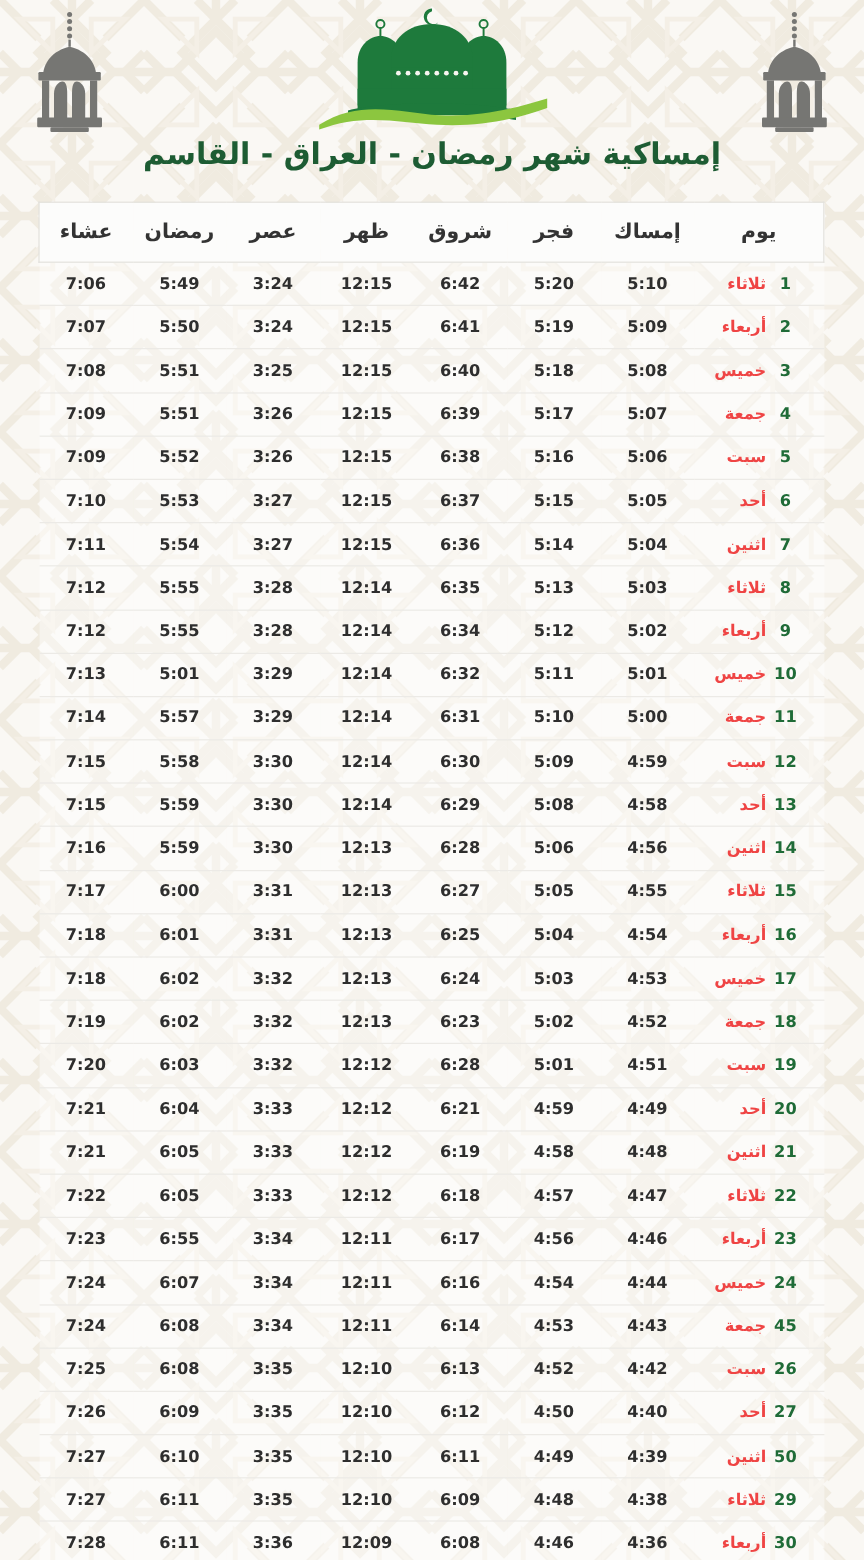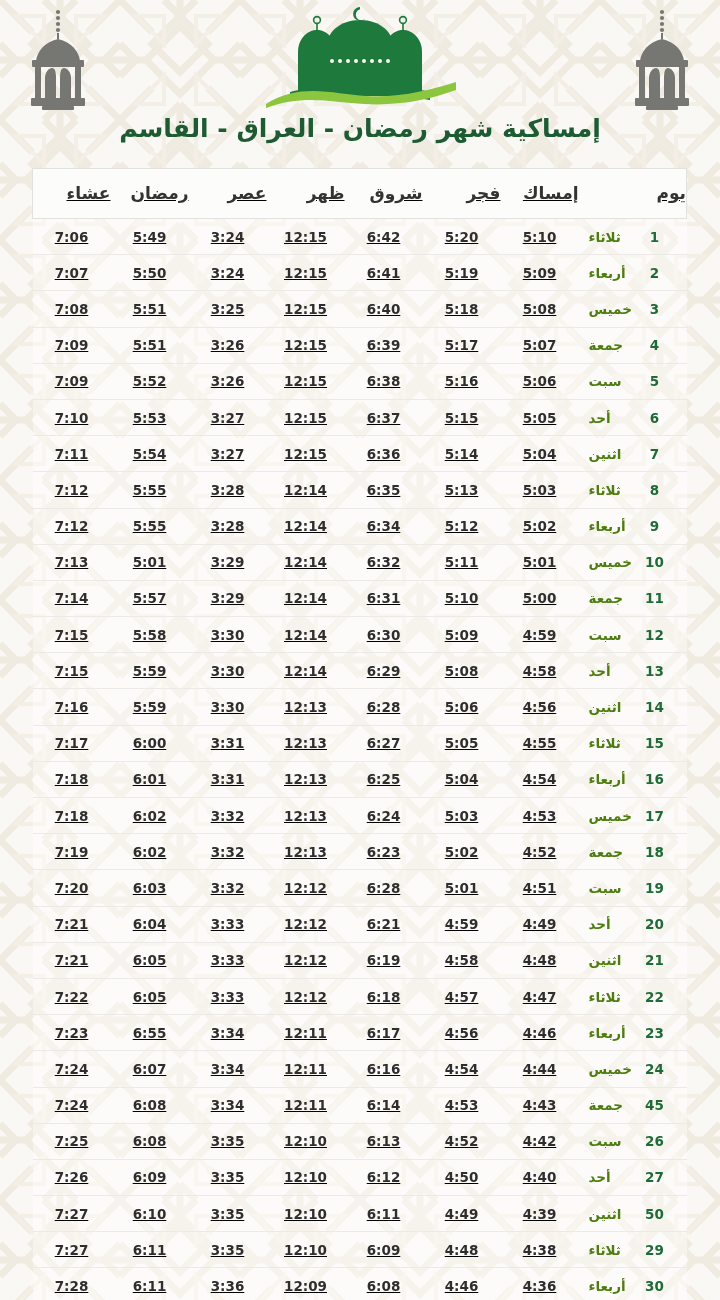--- a/index.html
+++ b/index.html
@@ -22,21 +22,20 @@
     z-index: 0;
     pointer-events: none;
   }
 
   #page {
     position: relative;
     z-index: 2;
     width: 720px;
     height: 1258px;
     box-sizing: border-box;
-    text-decoration: underline;
   }
 
   
   .header {
     position: relative;
     height: 168px;
   }
   .lantern {
     position: absolute;
     top: 6px;
@@ -83,21 +82,21 @@
   }
 
   table.imsakia thead tr {
     background: #fdfdfd;
   }
   table.imsakia thead th {
     font-size: 17px;
     font-weight: bold;
     color: #333333;
     padding: 14px 0 15px 0;
-    text-align: right;
+    text-align: center;
     border-top: 1px solid #e3e1dd;
     border-bottom: 1px solid #e3e1dd;
     background: #fcfcfb;
   }
   table.imsakia thead th:first-child {
     border-right: 1px solid #e3e1dd;
   }
   table.imsakia thead th:last-child {
     border-left: 1px solid #e3e1dd;
   }
@@ -125,26 +124,26 @@
   }
   td.day-cell .day-num {
     color: #1f6b37;
     font-weight: bold;
     font-size: 13.5px;
     display: inline-block;
     min-width: 20px;
     text-align: center;
   }
   td.day-cell .day-name {
-    color: #4d7c0f;
+    color: #ef4444;
     font-weight: bold;
     font-size: 13.5px;
     display: inline-block;
     min-width: 50px;
-    text-align: left;
+    text-align: right;
     margin-right: 6px;
   }
 
   
   col.c-day   { width: 108px; }
   col.c-time  { width: 78px; }
 </style>
 </head>
 <body>
 

